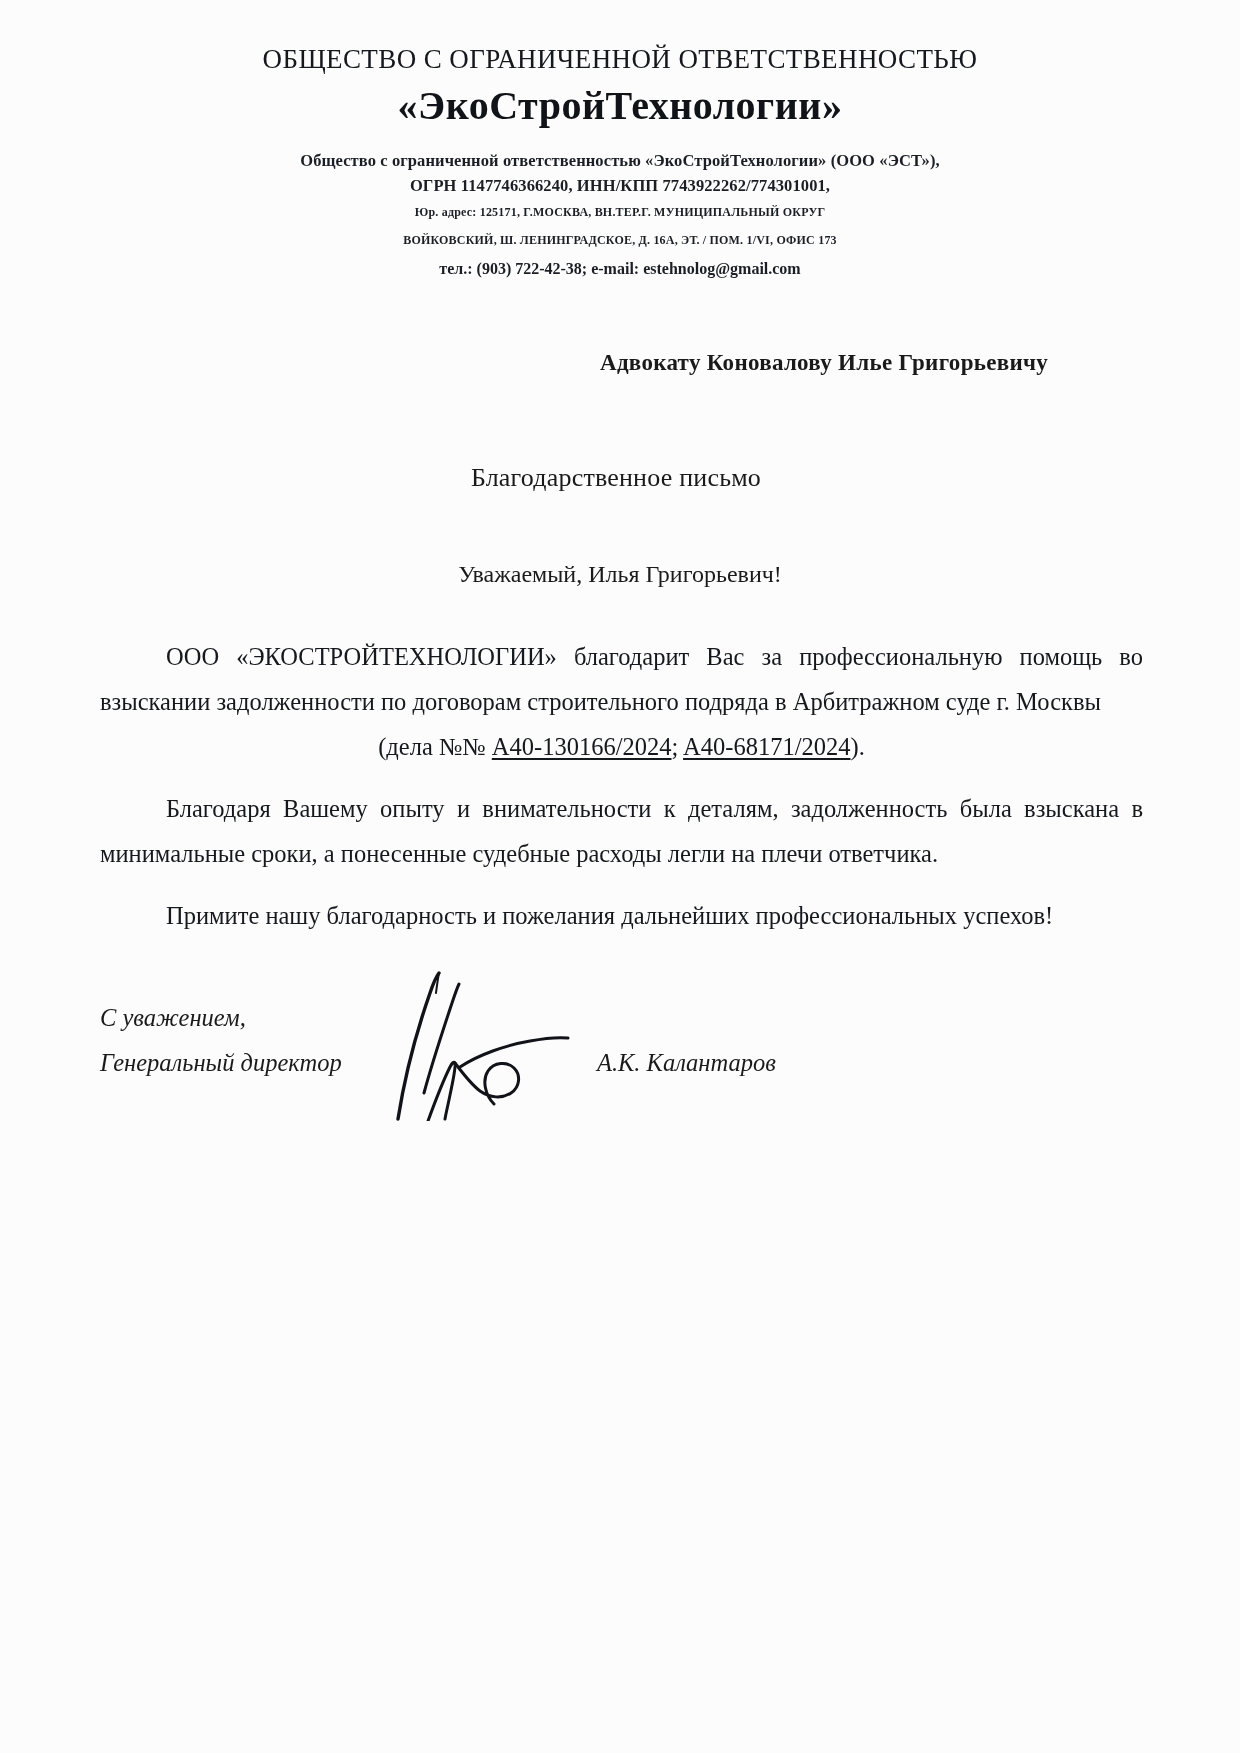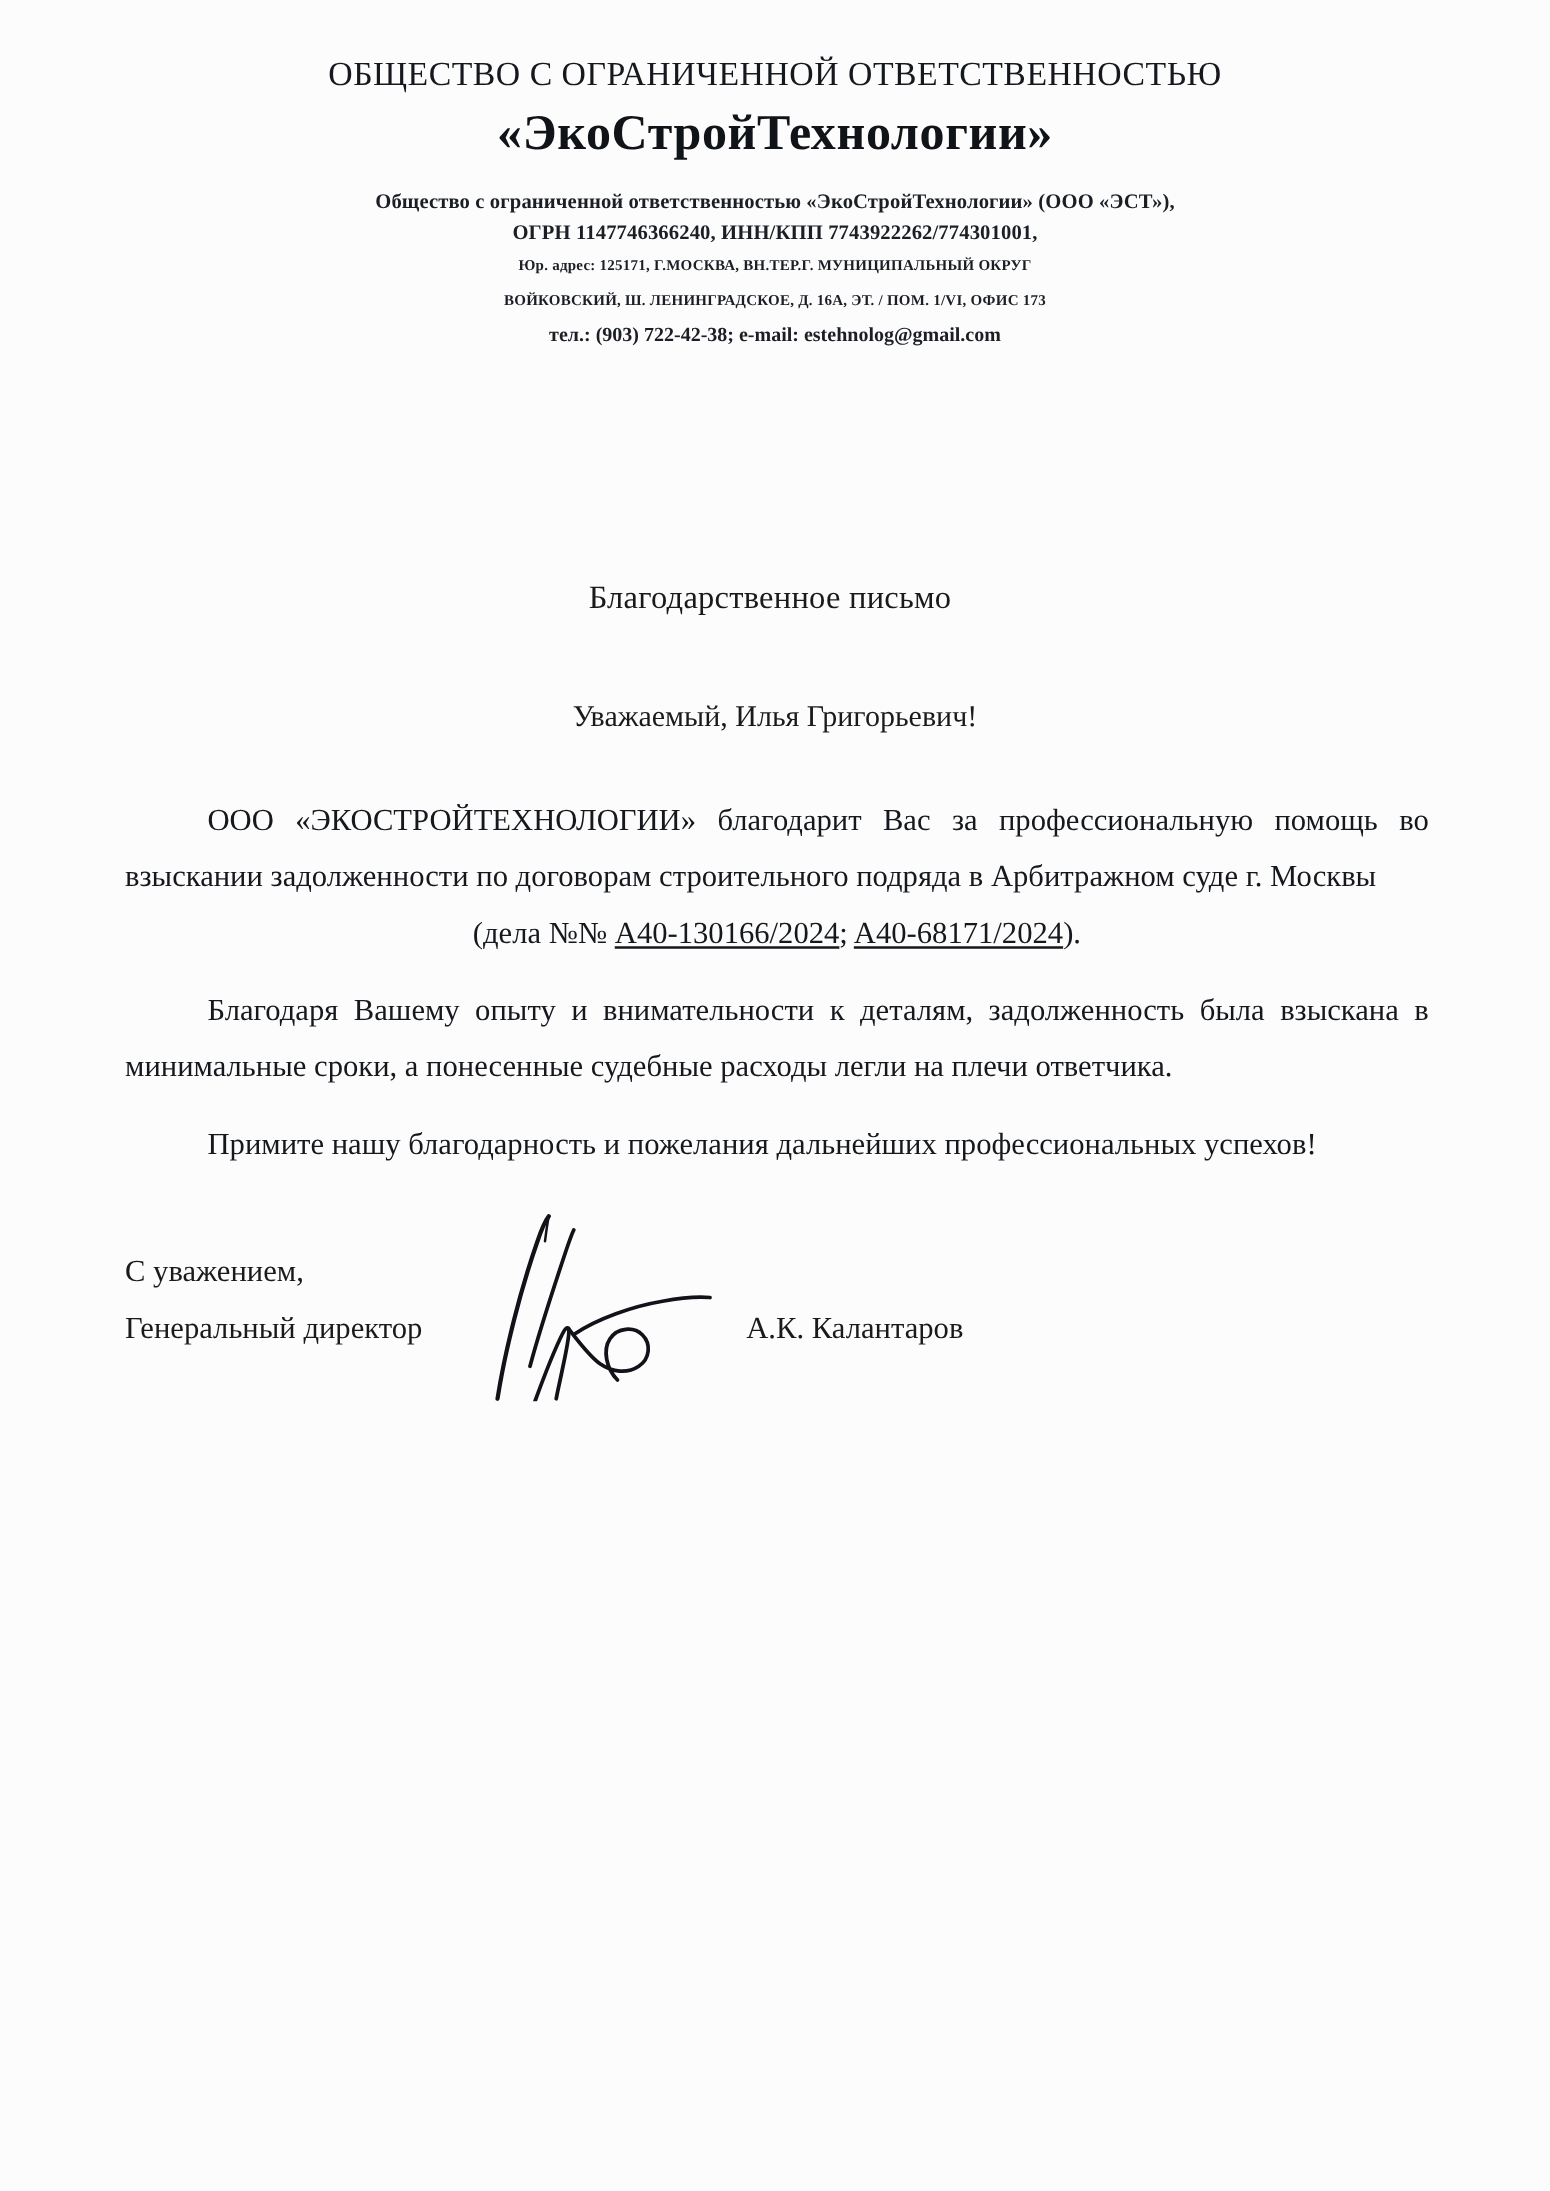--- a/index.html
+++ b/index.html
@@ -137,20 +137,21 @@
     text-underline-offset: 3px;
   }
 
   
   .sign-block {
     position: absolute;
     left: 100px;
     top: 995px;
     width: 1040px;
     height: 130px;
+    font-style: italic;
   }
   .sign-left {
     position: absolute;
     left: 0;
     top: 0;
     font-size: 24.5px;
     line-height: 45px;
     white-space: nowrap;
   }
   .sign-name {
@@ -182,20 +183,21 @@
   </div>
 
   <div class="requisites">
     <div class="req-row req-small">Общество с ограниченной ответственностью «ЭкоСтройТехнологии» (ООО «ЭСТ»),</div>
     <div class="req-row req-small">ОГРН 1147746366240, ИНН/КПП 7743922262/774301001,</div>
     <div class="req-row req-big">Юр. адрес: 125171, Г.МОСКВА, ВН.ТЕР.Г. МУНИЦИПАЛЬНЫЙ ОКРУГ</div>
     <div class="req-row req-big">ВОЙКОВСКИЙ, Ш. ЛЕНИНГРАДСКОЕ, Д. 16А, ЭТ. / ПОМ. 1/VI, ОФИС 173</div>
     <div class="req-row req-contact">тел.: (903) 722-42-38; e-mail: estehnolog@gmail.com</div>
   </div>
 
+  <div class="addressee">Адвокату Коновалову Илье Григорьевичу</div>
 
   <div class="doc-title">Благодарственное письмо</div>
 
   <div class="greeting">Уважаемый, Илья Григорьевич!</div>
 
   <div class="body-block">
     <p class="para nogap"><span>ООО «ЭКОСТРОЙТЕХНОЛОГИИ» благодарит Вас за профессиональную помощь во взыскании задолженности по договорам строительного подряда в Арбитражном суде г. Москвы</span></p>
     <p class="para center"><span>(дела №№ </span><span class="case-link">A40-130166/2024</span><span>; </span><span class="case-link">A40-68171/2024</span><span>).</span></p>
     <p class="para">Благодаря Вашему опыту и внимательности к деталям, задолженность была взыскана в минимальные сроки, а понесенные судебные расходы легли на плечи ответчика.</p>
     <p class="para">Примите нашу благодарность и пожелания дальнейших профессиональных успехов!</p>

